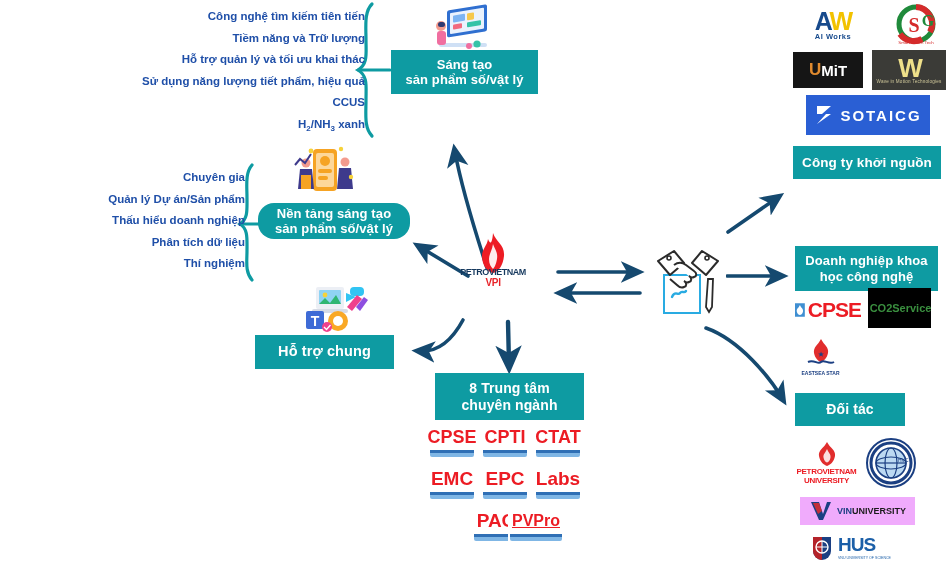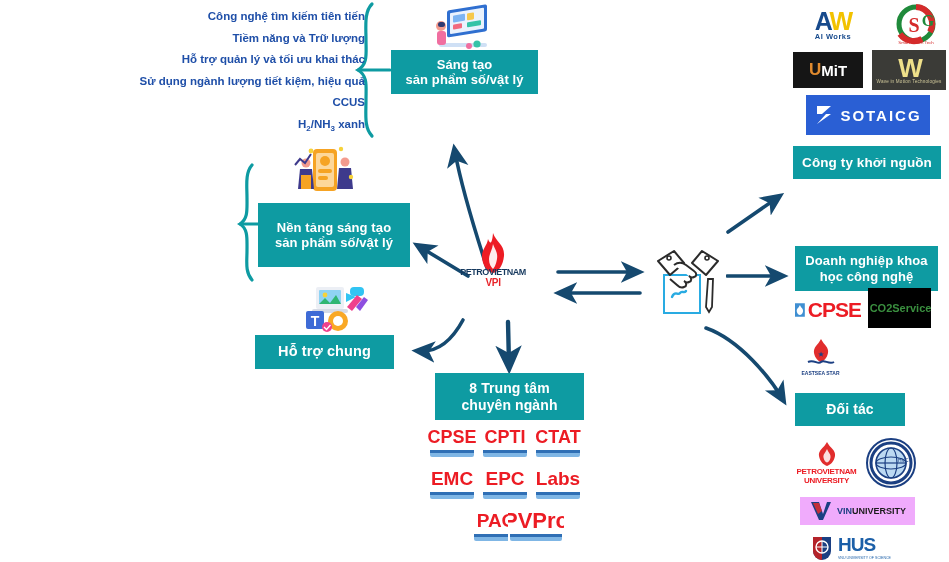--- a/index.html
+++ b/index.html
@@ -145,25 +145,32 @@
 
     <g fill="none" stroke="#15496f" stroke-width="3.6" stroke-linecap="round">
       <path d="M706,328 C740,340 770,378 782,398" marker-end="url(#nav)"></path>
     </g>
   </svg>
 
   <div class="listcol" style="right:590px;top:6px;width:300px;">
     <div>Công nghệ tìm kiếm tiên tiến</div>
     <div>Tiềm năng và Trữ lượng</div>
     <div>Hỗ trợ quản lý và tối ưu khai thác</div>
-    <div>Sử dụng ngành lượng tiết kiệm, hiệu quả</div>
+    <div>Sử dụng năng lượng tiết phẩm, hiệu quả</div>
     <div>CCUS</div>
     <div>H<sub>2</sub>/NH<sub>3</sub> xanh</div>
   </div>
 
+  <div class="listcol" style="right:710px;top:167px;width:240px;">
+    <div>Chuyên gia</div>
+    <div>Quản lý Dự án/Sản phẩm</div>
+    <div>Thấu hiểu doanh nghiệp</div>
+    <div>Phân tích dữ liệu</div>
+    <div>Thí nghiệm</div>
+  </div>
 
   <svg class="abs" style="left:425px;top:4px;" width="70" height="48" viewBox="0 0 70 48">
     <g transform="skewY(-9)">
       <rect x="22" y="10" width="40" height="27" rx="2" fill="#2f6fd0"></rect>
       <rect x="25" y="13" width="34" height="21" rx="1" fill="#eaf2fd"></rect>
       <rect x="28" y="16" width="12" height="7" rx="1" fill="#7db4f2"></rect>
       <rect x="28" y="25" width="9" height="5" rx="1" fill="#f26a7e"></rect>
       <rect x="42" y="16" width="7" height="7" rx="1" fill="#f6c84c"></rect>
       <rect x="42" y="25" width="14" height="5" rx="1" fill="#35c3a7"></rect>
     </g>
@@ -210,21 +217,21 @@
     <path d="M62 24 l8 -10 l4 3 l-8 11 z" fill="#8e4fe0"></path>
   </svg>
 
   <div class="tealbox" style="left:391px;top:50px;width:147px;height:44px;font-size:13px;">
     <span>
       <span>Sáng tạo</span><br>
       <span>sản phẩm số/vật lý</span>
     </span>
   </div>
 
-  <div class="tealbox" style="left:258px;top:203px;width:152px;height:64px;font-size:13px;">
+  <div class="tealbox" style="left:258px;top:203px;width:152px;height:36px;font-size:13px;border-radius:16px;">
     <span>
       <span>Nền tảng sáng tạo</span><br>
       <span>sản phẩm số/vật lý</span>
     </span>
   </div>
 
   <div class="tealbox" style="left:255px;top:335px;width:139px;height:34px;font-size:14.5px;">Hỗ trợ chung</div>
 
   <div class="tealbox" style="left:435px;top:373px;width:149px;height:47px;font-size:14px;">
     <span>
@@ -299,21 +306,21 @@
   <div class="coe" style="left:534px;top:464px;width:48px;height:37px;">
     <div class="coe-txt" style="font-size:19px;">Labs</div>
     <div class="wave"></div>
   </div>
 
   <div class="coe" style="left:472px;top:506px;width:48px;height:37px;">
     <div class="coe-txt" style="font-size:19px;">PAC</div>
     <div class="wave"></div>
   </div>
   <div class="coe" style="left:508px;top:506px;width:56px;height:37px;">
-    <div class="coe-txt" style="font-size:22px;">PVPro</div>
+    <div class="coe-txt" style="font-size:16px;text-decoration:underline;">PVPro</div>
     <div class="wave"></div>
   </div>
 
   <div class="mini aiw" style="left:797px;top:4px;width:72px;height:42px;flex-direction:column;">
     <div class="aw">
       <span class="a">A</span><span class="w">W</span>
     </div>
     <div class="cap">AI Works</div>
   </div>
 

